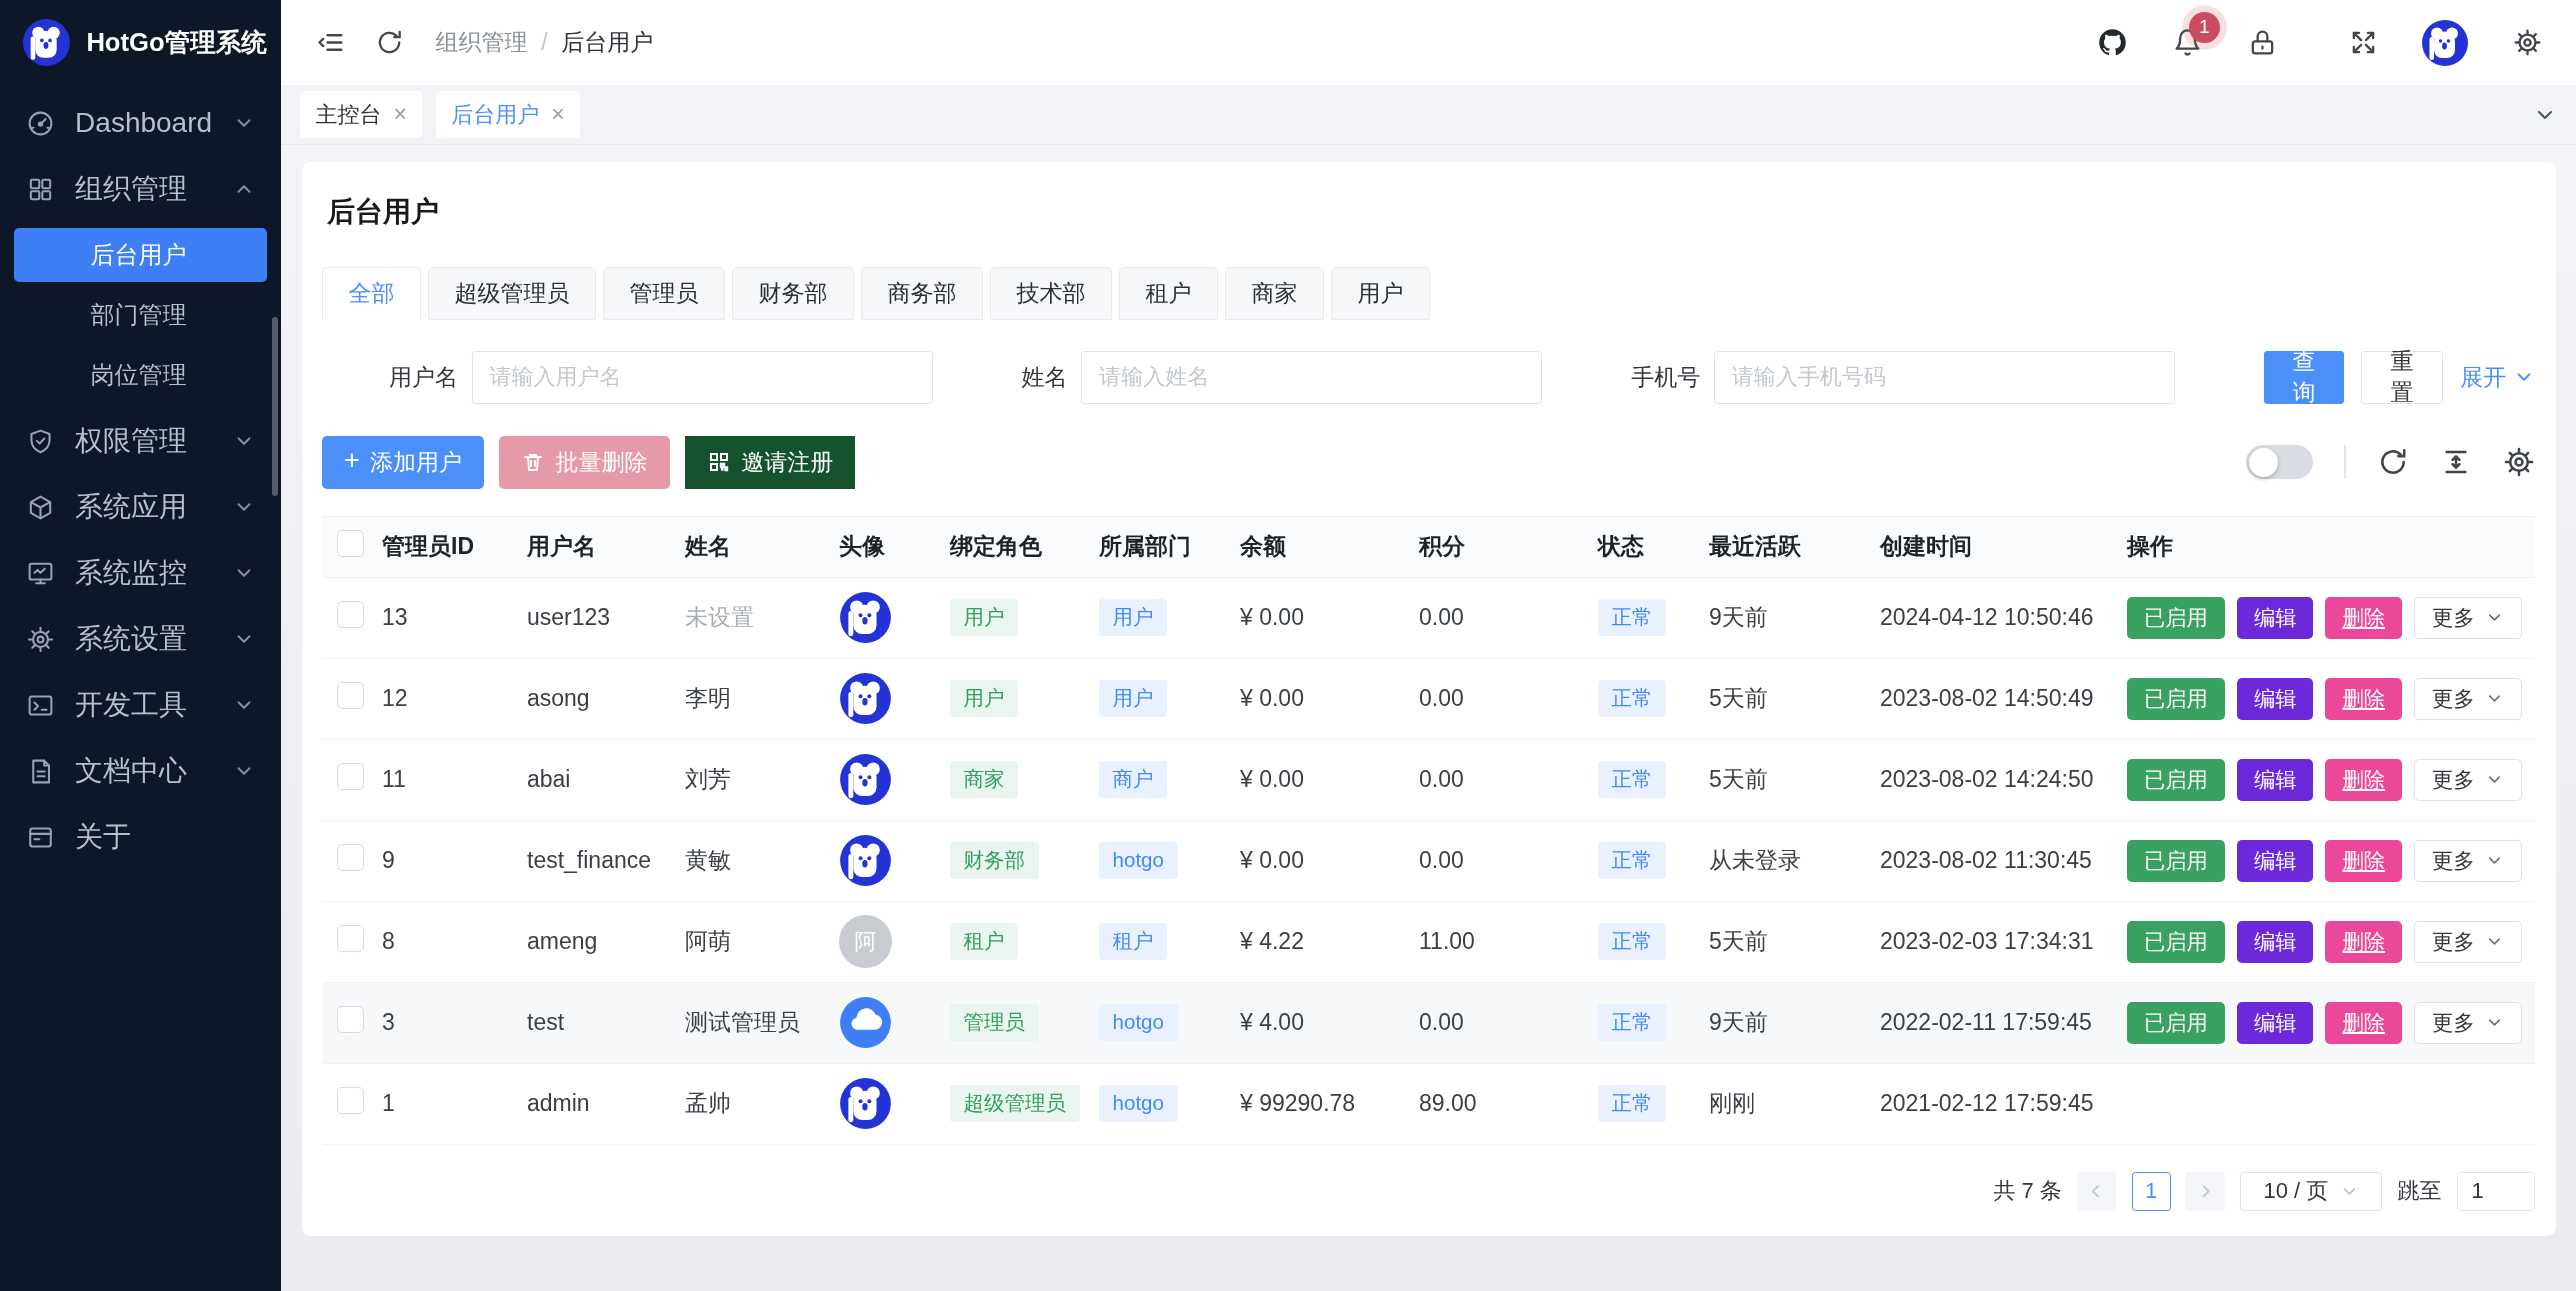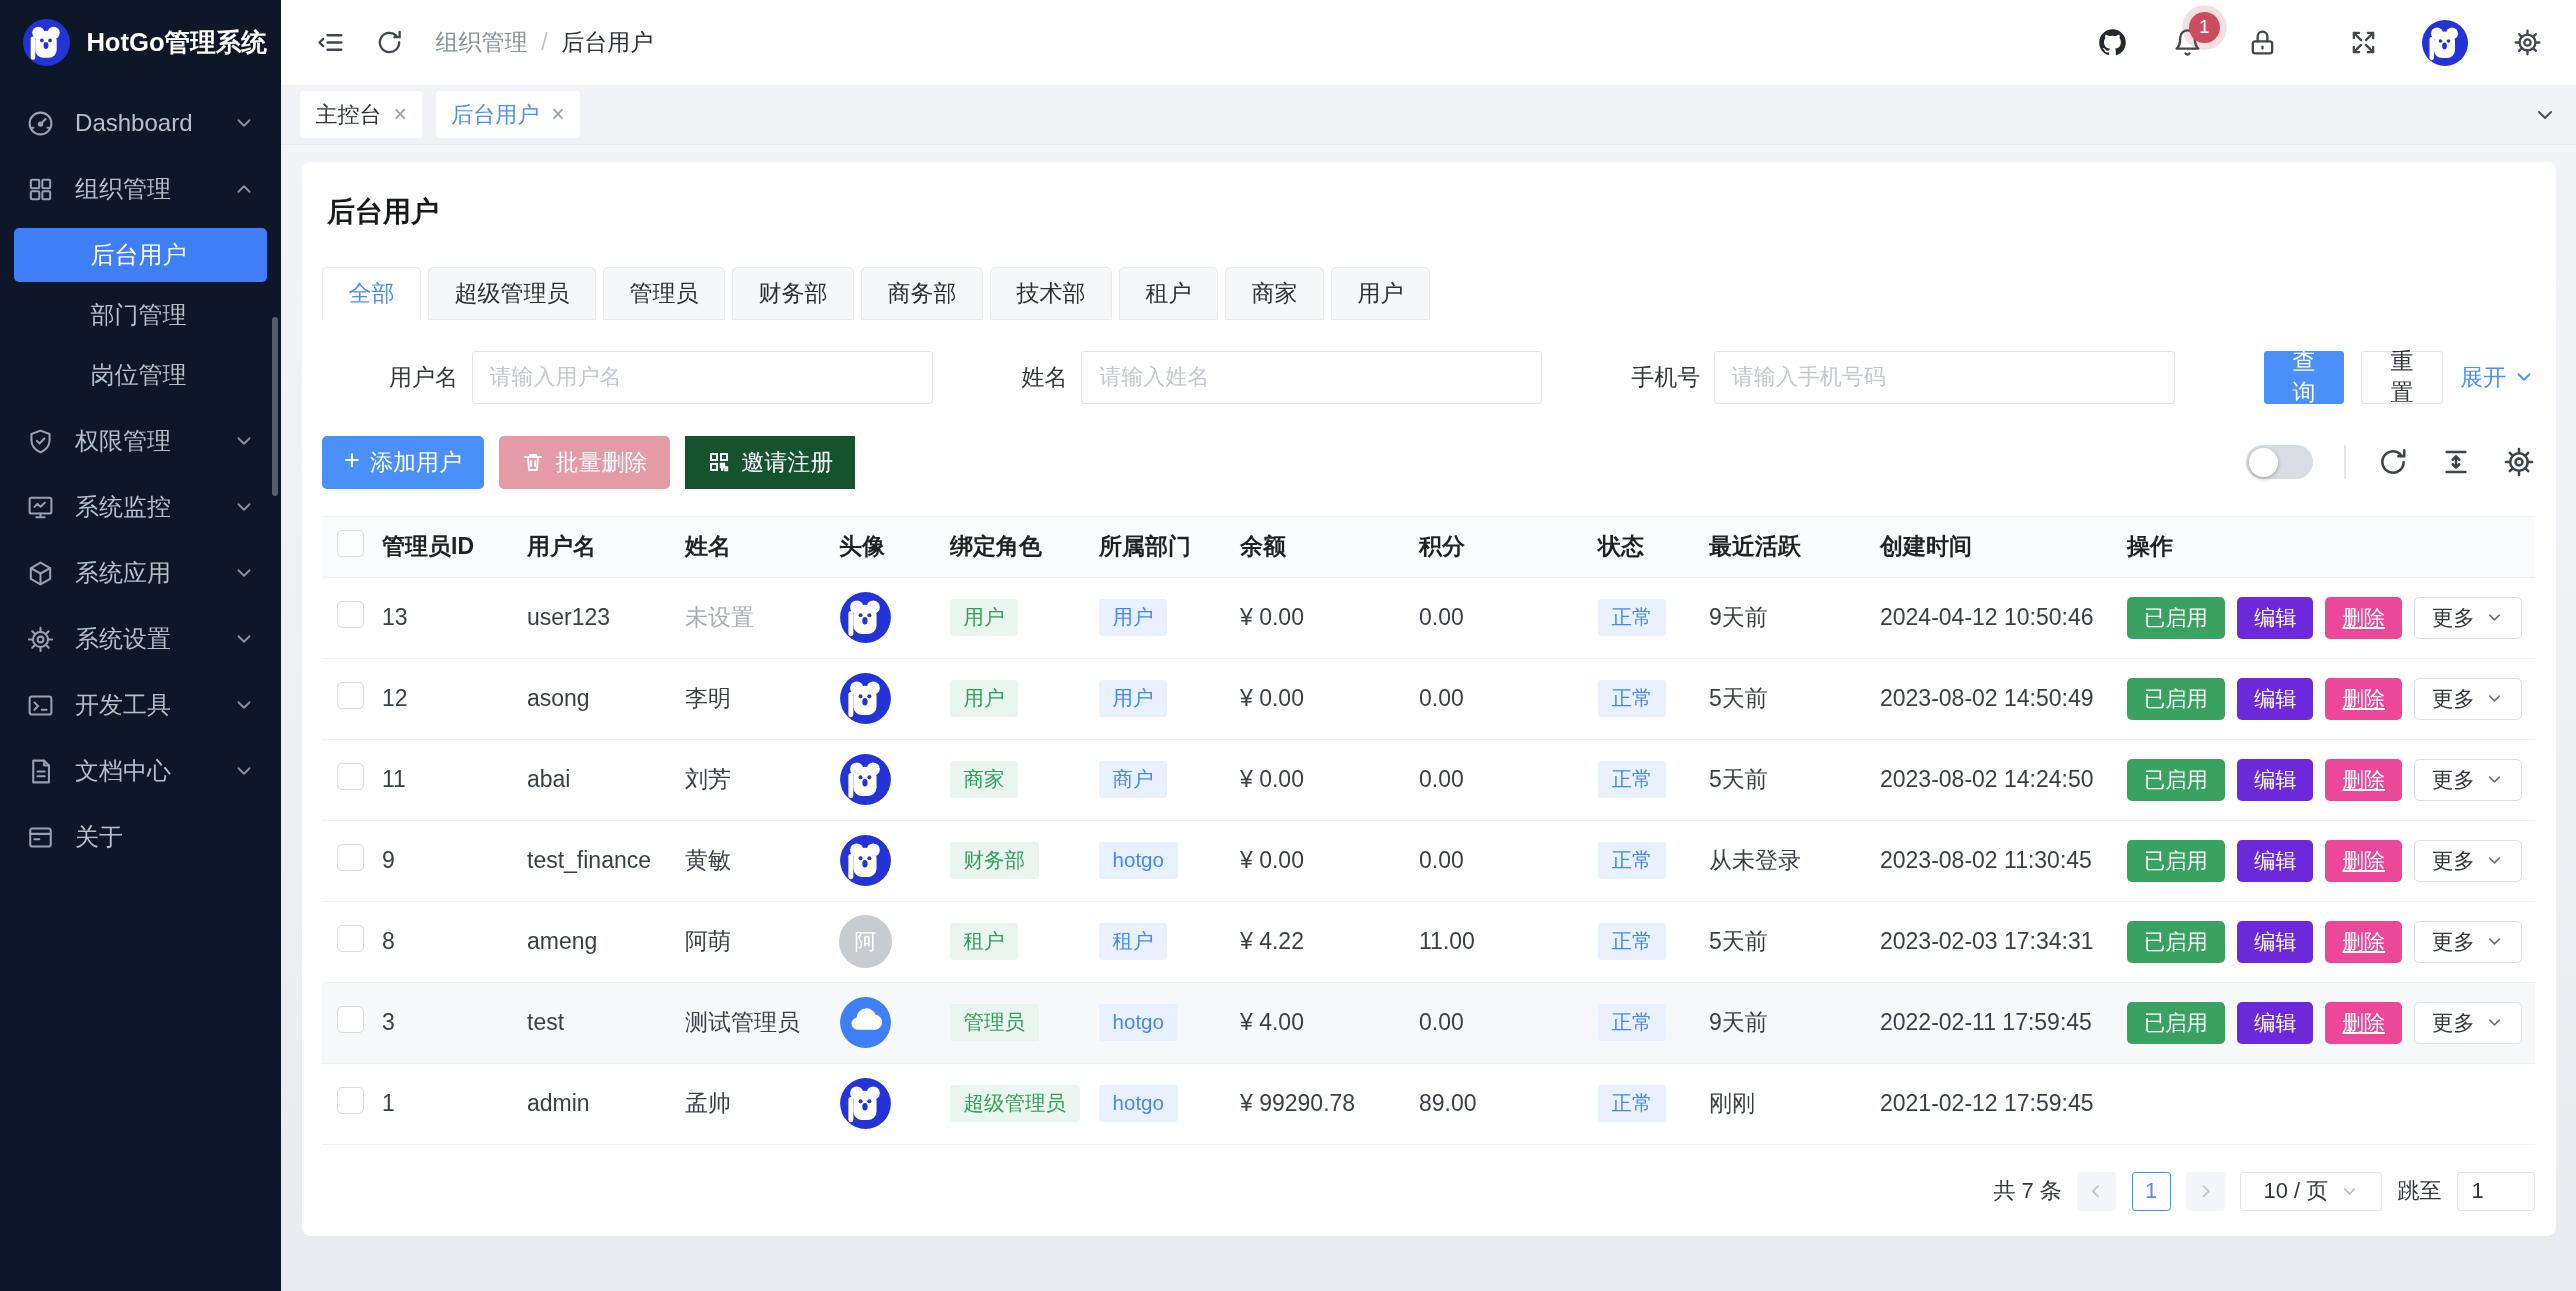--- a/index.html
+++ b/index.html
@@ -7,21 +7,21 @@
     font-family:"Liberation Sans","DejaVu Sans",sans-serif; background:#eef0f4; }
   .app { display:flex; width:100%; height:100%; }
 
   
   .sidebar { width:281px; background:#0e1728; flex-shrink:0; position:relative; }
   .logo-row { display:flex; align-items:center; gap:15.4px; height:85px; padding:0 22px; }
   .logo { width:49px; height:49px; flex-shrink:0; }
   .logo svg { width:100%; height:100%; }
   .logo-title { color:#fff; font-size:25.6px; font-weight:700; white-space:nowrap; }
   .menu { margin-top:5.1px; }
-  .m-item { display:flex; align-items:center; height:66px; padding:0 25.6px; font-size:24px; color:#b9bfca; cursor:pointer; }
+  .m-item { display:flex; align-items:center; height:66px; padding:0 25.6px; font-size:28px; color:#b9bfca; cursor:pointer; }
   .m-item .mi { width:29px; height:29px; margin-right:20.5px; color:#98a1b0; display:flex; flex-shrink:0; }
   .mi svg { width:100%; height:100%; }
   .m-item .lbl { flex:1; }
   .chev { width:22px; height:22px; color:#8b93a3; display:flex; }
   .chev svg { width:100%; height:100%; }
   .chev.up { transform:rotate(180deg); }
   .m-sub { display:flex; align-items:center; height:54px; margin:6px 13.6px; padding-left:77px; font-size:24px; color:#b9bfca; border-radius:5.1px; cursor:pointer; }
   .m-sub.active { background:#3e7ef7; color:#fff; }
   .side-scroll { position:absolute; right:2.6px; top:317px; width:6px; height:179px; background:rgba(255,255,255,.30); border-radius:3.4px; }
 
@@ -184,41 +184,41 @@
           </span>
     <span class="lbl">权限管理</span>
     <span class="chev">
             <svg viewBox="0 0 24 24" fill="none" stroke="currentColor" stroke-width="2" stroke-linecap="round" stroke-linejoin="round">
               <polyline points="6 9 12 15 18 9"></polyline>
             </svg>
           </span>
   </div>
         <div class="m-item">
     <span class="mi">
+            <svg viewBox="0 0 24 24" fill="none" stroke="currentColor" stroke-width="1.7" stroke-linejoin="round">
+              <path d="M12 3l8 4.5v9L12 21l-8-4.5v-9z"></path>
+              <path d="M12 12l8-4.5M12 12 4 7.5M12 12v9"></path>
+            </svg>
+          </span>
+    <span class="lbl">系统应用</span>
+    <span class="chev">
+            <svg viewBox="0 0 24 24" fill="none" stroke="currentColor" stroke-width="2" stroke-linecap="round" stroke-linejoin="round">
+              <polyline points="6 9 12 15 18 9"></polyline>
+            </svg>
+          </span>
+  </div>
+        <div class="m-item">
+    <span class="mi">
             <svg viewBox="0 0 24 24" fill="none" stroke="currentColor" stroke-width="1.7" stroke-linecap="round" stroke-linejoin="round">
               <rect x="3" y="4" width="18" height="13" rx="1.5"></rect>
               <path d="M7 11.5 9.5 9l2.5 2.5L15.5 8"></path>
               <path d="M12 17v3M8.5 20h7"></path>
             </svg>
           </span>
     <span class="lbl">系统监控</span>
-    <span class="chev">
-            <svg viewBox="0 0 24 24" fill="none" stroke="currentColor" stroke-width="2" stroke-linecap="round" stroke-linejoin="round">
-              <polyline points="6 9 12 15 18 9"></polyline>
-            </svg>
-          </span>
-  </div>
-        <div class="m-item">
-    <span class="mi">
-            <svg viewBox="0 0 24 24" fill="none" stroke="currentColor" stroke-width="1.7" stroke-linejoin="round">
-              <path d="M12 3l8 4.5v9L12 21l-8-4.5v-9z"></path>
-              <path d="M12 12l8-4.5M12 12 4 7.5M12 12v9"></path>
-            </svg>
-          </span>
-    <span class="lbl">系统应用</span>
     <span class="chev">
             <svg viewBox="0 0 24 24" fill="none" stroke="currentColor" stroke-width="2" stroke-linecap="round" stroke-linejoin="round">
               <polyline points="6 9 12 15 18 9"></polyline>
             </svg>
           </span>
   </div>
         <div class="m-item">
     <span class="mi">
             <svg viewBox="0 0 24 24" fill="none" stroke="currentColor" stroke-width="1.7" stroke-linecap="round">
               <circle cx="12" cy="12" r="6.2"></circle>

